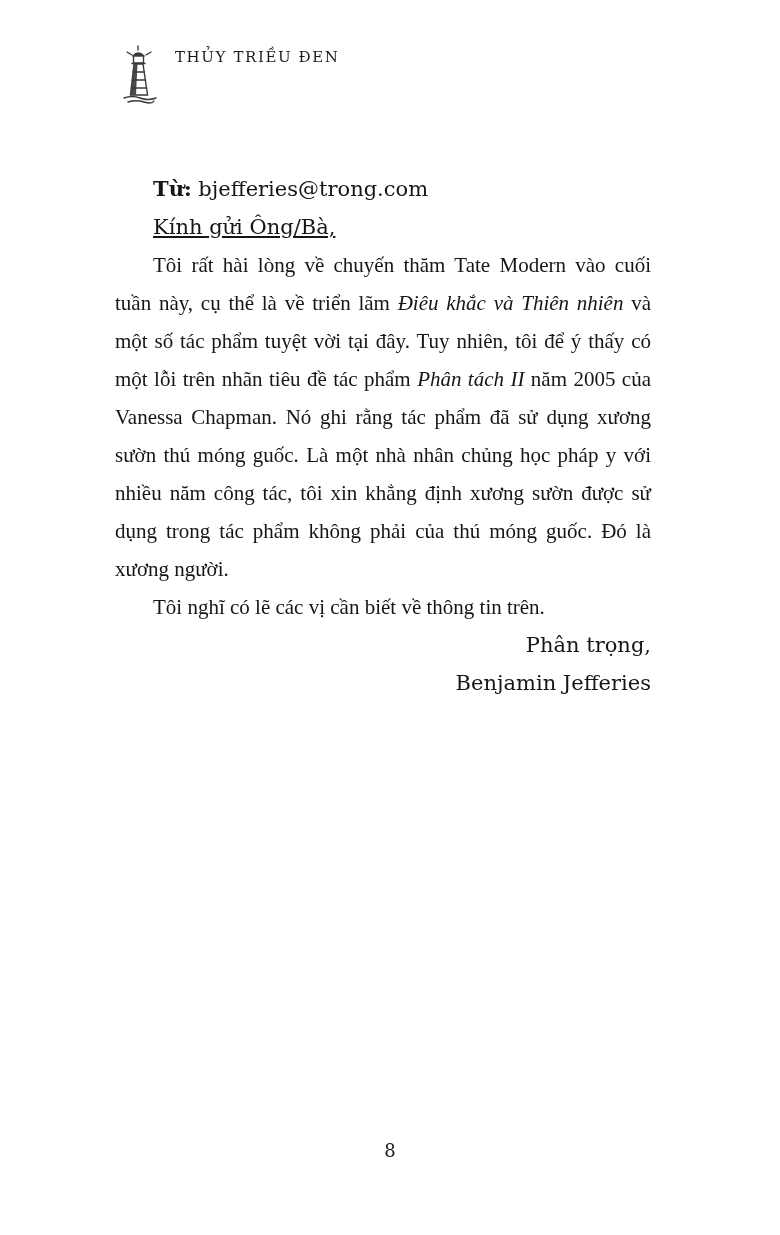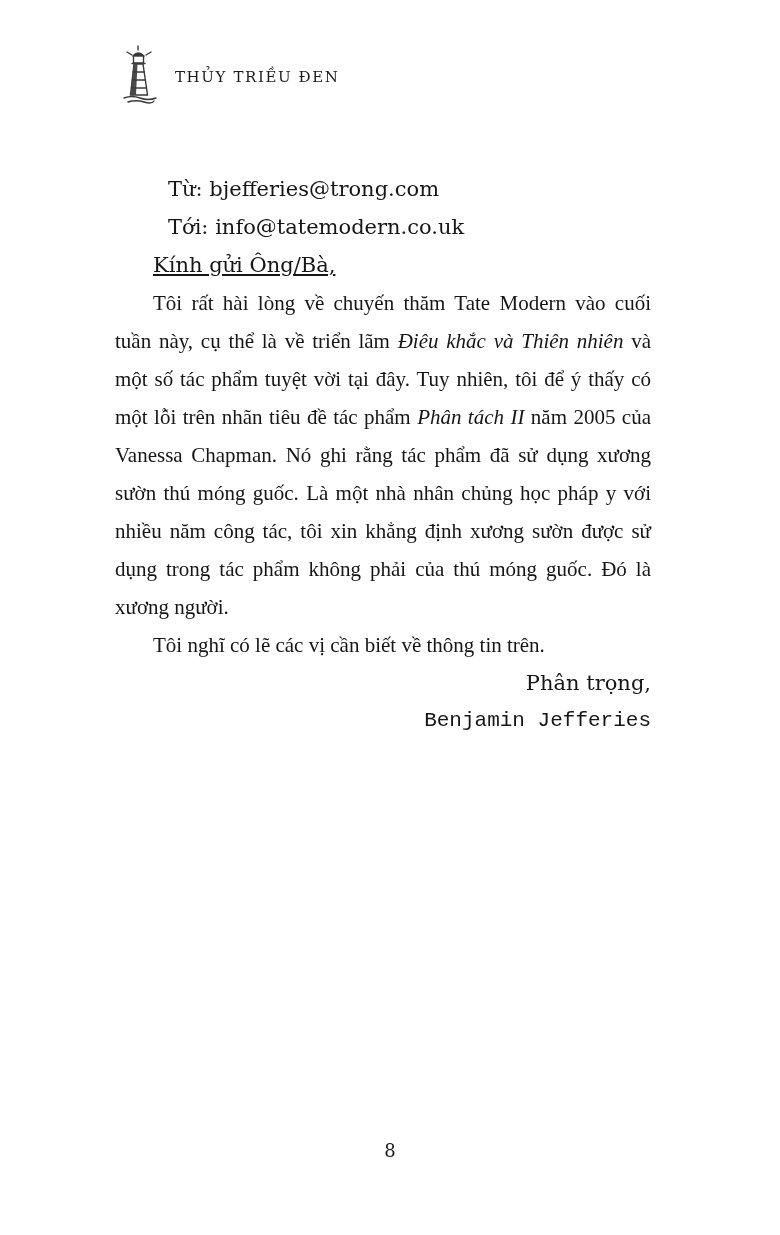--- a/index.html
+++ b/index.html
@@ -14,21 +14,20 @@
     background: #ffffff;
     font-family: "DejaVu Serif", "Liberation Serif", serif;
     color: #161616;
     overflow: hidden;
   }
   .running-header {
     position: absolute;
     top: 44px;
     left: 118px;
     display: flex;
-    align-items: center;
     gap: 15px;
   }
   .lighthouse {
     width: 42px;
     height: 62px;
     flex: 0 0 auto;
   }
   .running-title {
     font-size: 15px;
     letter-spacing: 1.6px;
@@ -41,26 +40,26 @@
     position: absolute;
     left: 115px;
     top: 170px;
     width: 536px;
     font-size: 21px;
     line-height: 38px;
     text-align: justify;
   }
   .letter-body p { margin: 0; }
   .indent { text-indent: 38px; }
-  .meta b, .meta .label { font-weight: 400; margin-left: 15px; }
+  .meta b, .meta .label { font-weight: 700; }
   .subject { margin-top: 12px; }
   .salutation { margin-top: 33px; text-align: left; text-decoration: underline; }
   .para { margin-top: 15px; font-family: Liberation Serif, serif; }
   .closing { margin-top: 11px; text-align: right; }
-  .signature { margin-top: 13px; text-align: right; font-family: Liberation Mono, monospace; }
+  .signature { margin-top: 13px; text-align: right; }
   em { font-style: italic; }
   .page-footer {
     position: absolute;
     top: 1140px;
     left: 0;
     width: 780px;
     text-align: center;
     font-size: 18px;
     color: #1c1c1c;
   }
@@ -92,21 +91,20 @@
         <path d="M10 58 Q18 55.5 26 58 T36 57"></path>
       </svg>
     </span>
     <span class="running-title">THỦY TRIỀU ĐEN</span>
   </div>
 
   <div class="letter-body">
 
     <p class="meta indent"><b class="label">Từ:</b> <span>bjefferies@trong.com</span></p>
 
-    <p class="meta indent"><b class="label">Tới:</b> <span>info@tatemodern.co.uk</span></p>
 
 
     <p class="salutation indent">Kính gửi Ông/Bà,</p>
 
     <p class="para indent"><span>Tôi rất hài lòng về chuyến thăm Tate Modern vào cuối tuần này, cụ thể là về triển lãm </span><em>Điêu khắc và Thiên nhiên</em><span> và một số tác phẩm tuyệt vời tại đây. Tuy nhiên, tôi để ý thấy có một lỗi trên nhãn tiêu đề tác phẩm </span><em>Phân tách II</em><span> năm 2005 của Vanessa Chapman. Nó ghi rằng tác phẩm đã sử dụng xương sườn thú móng guốc. Là một nhà nhân chủng học pháp y với nhiều năm công tác, tôi xin khẳng định xương sườn được sử dụng trong tác phẩm không phải của thú móng guốc. Đó là xương người.</span></p>
 
 
     <p class="para indent">Tôi nghĩ có lẽ các vị cần biết về thông tin trên.</p>
 
     <p class="closing">Phân trọng,</p>

